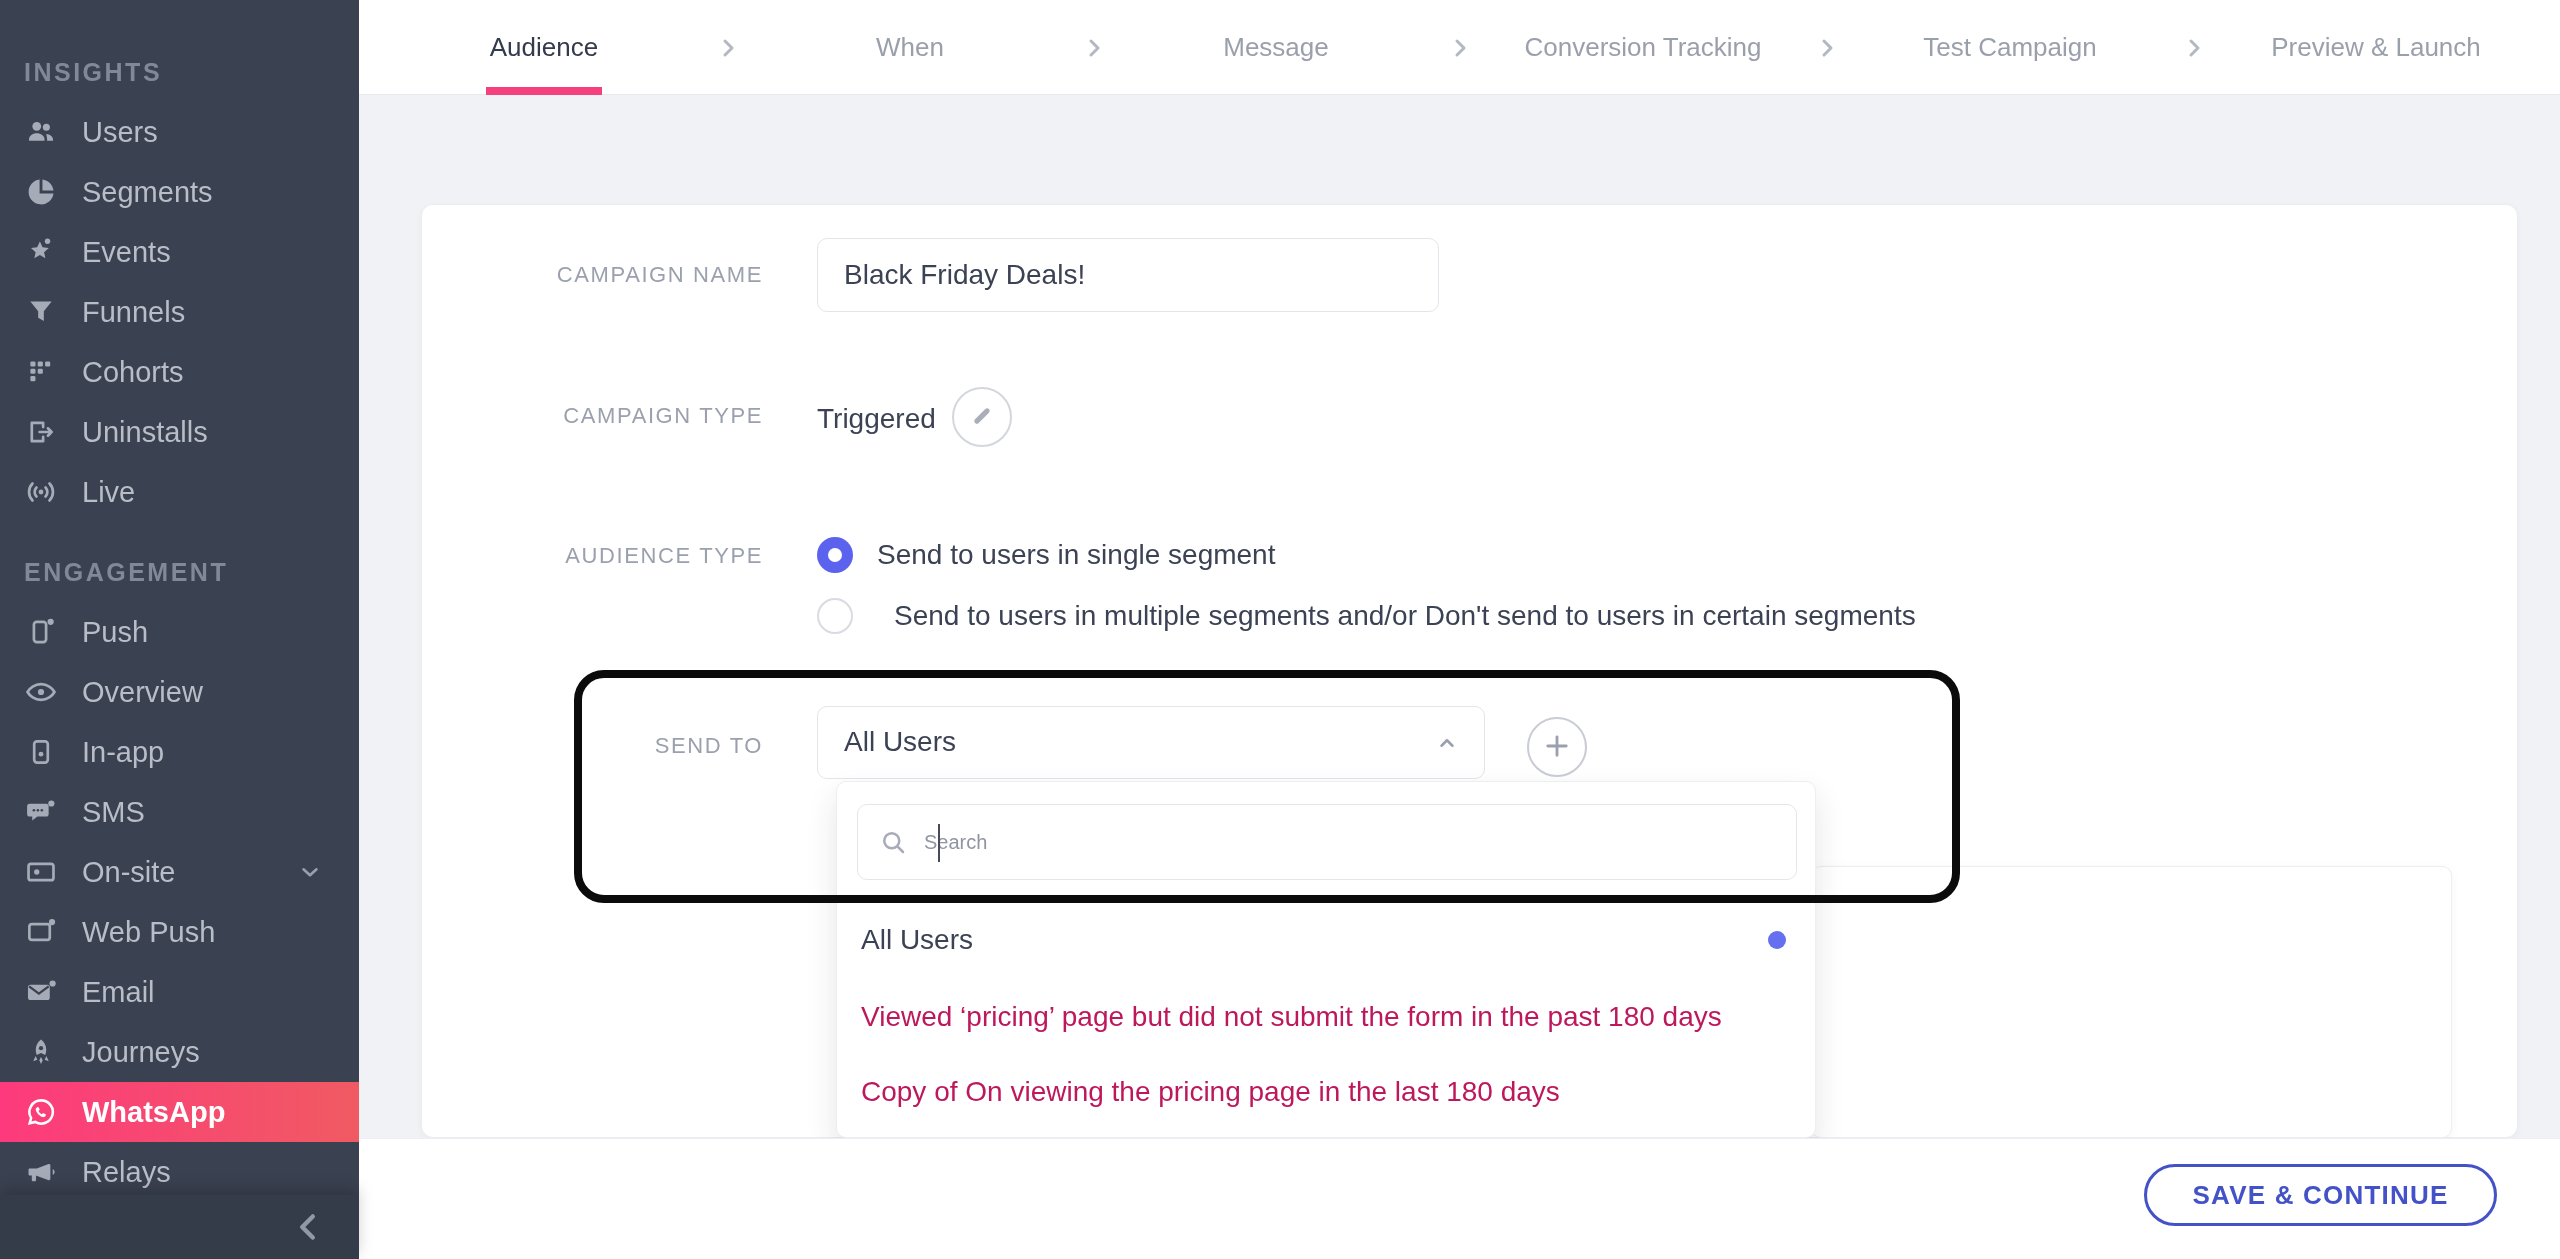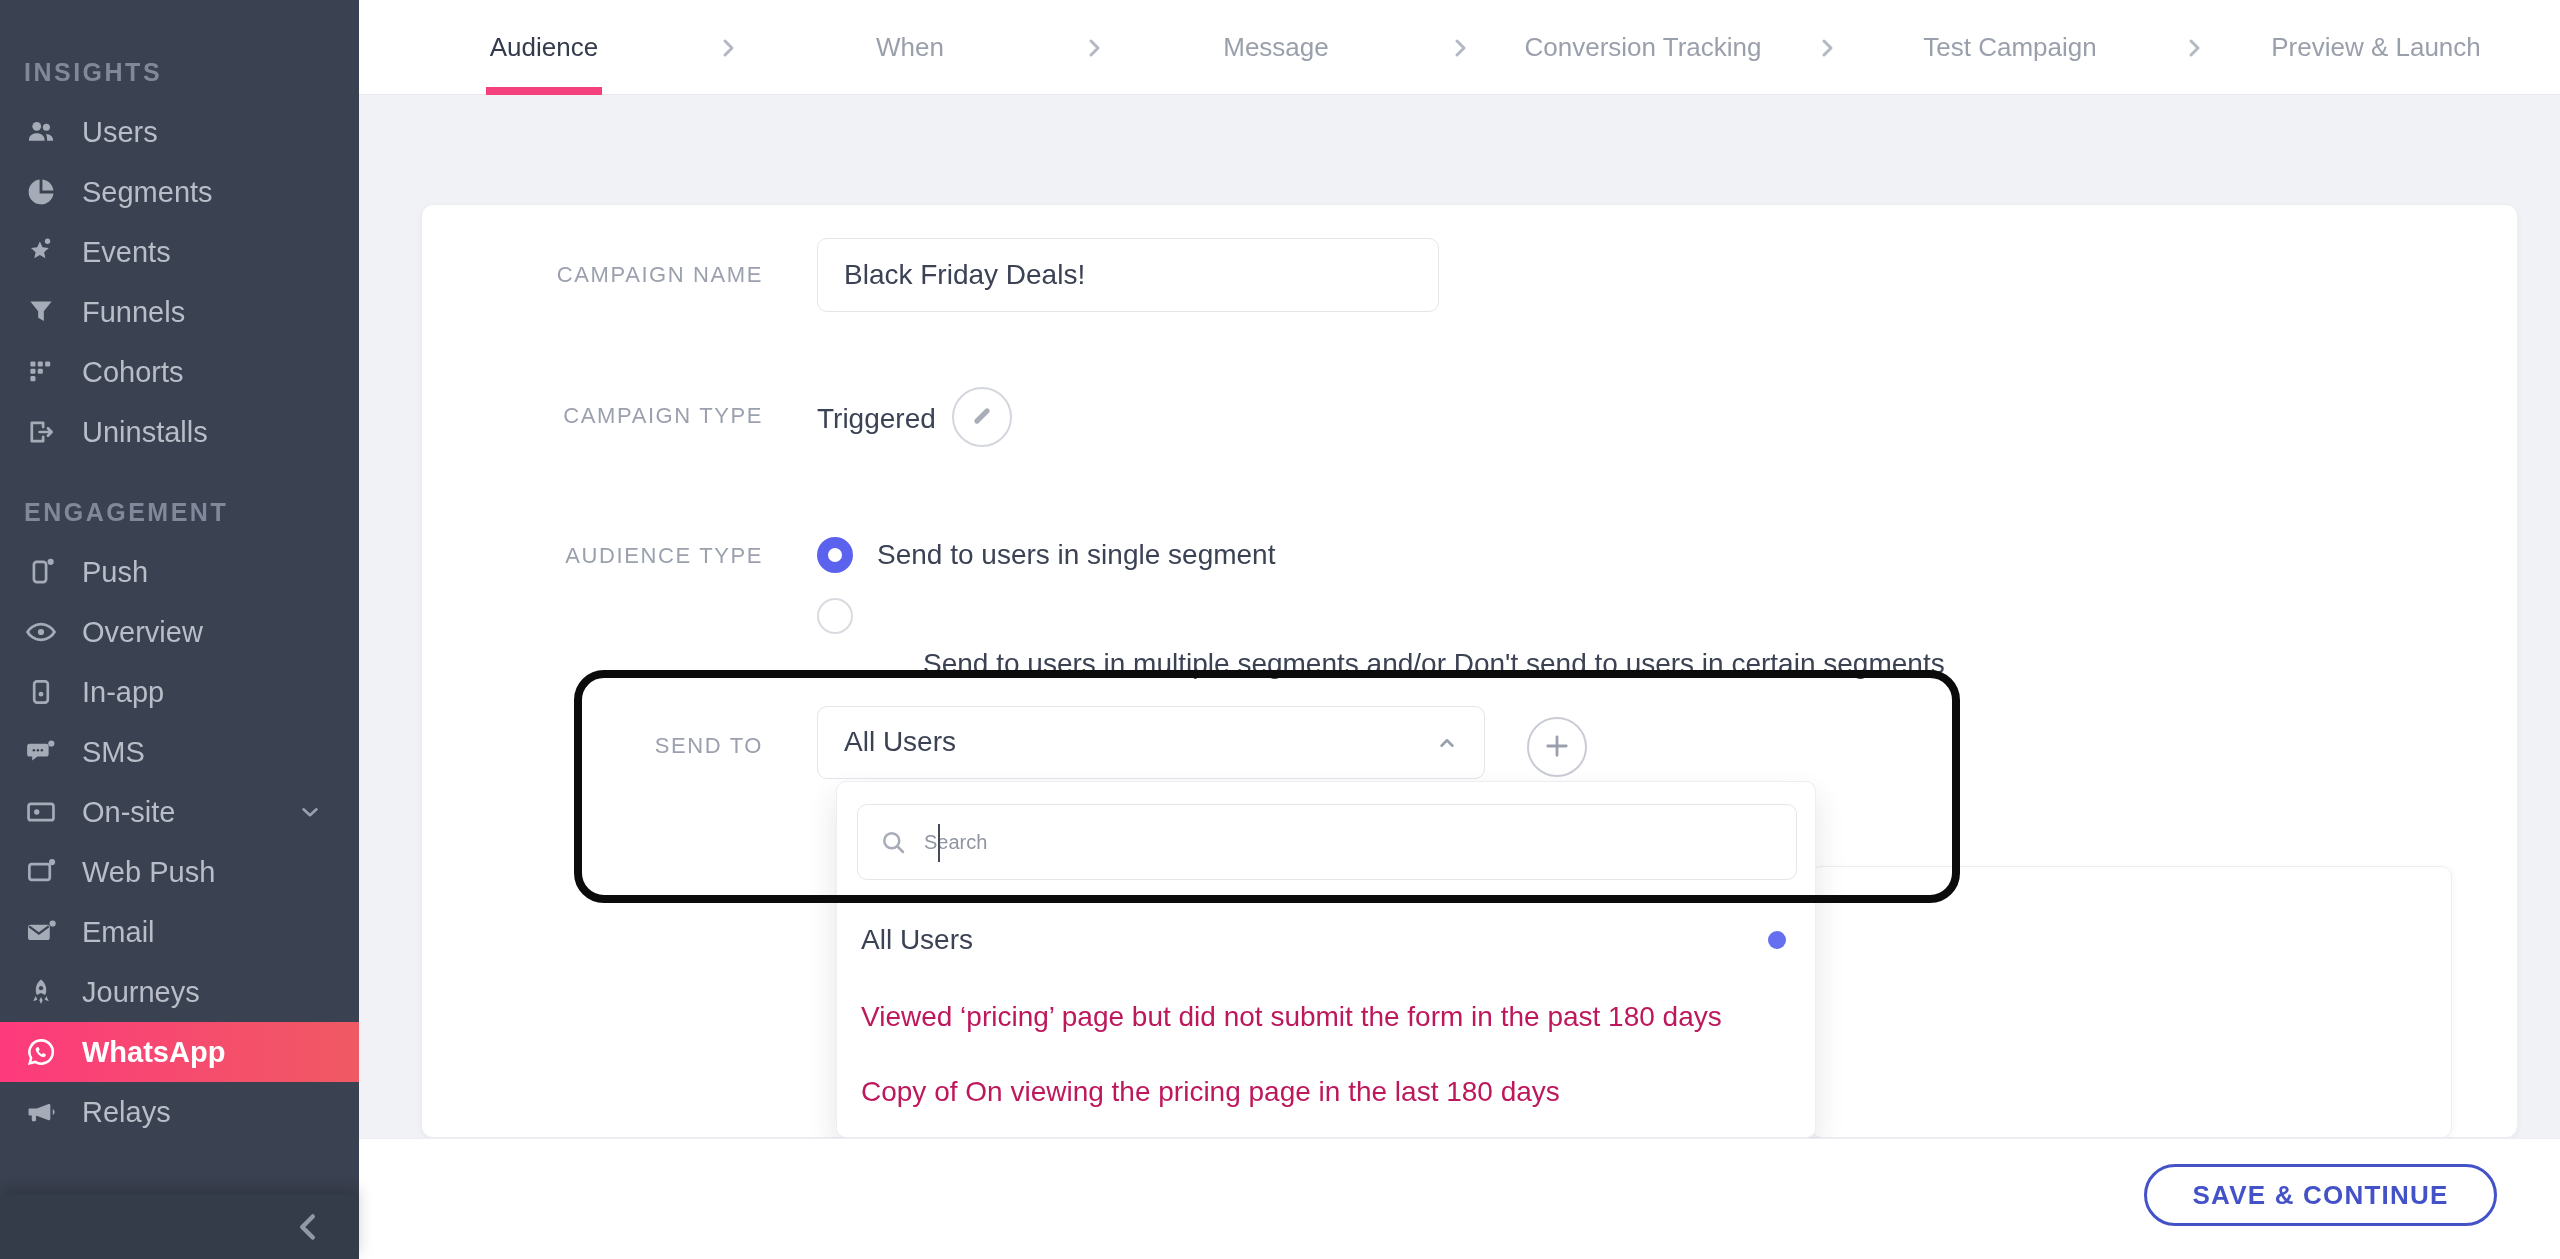--- a/index.html
+++ b/index.html
@@ -159,20 +159,31 @@
         <span class="ic">
             <svg viewBox="0 0 24 24" width="34" height="34">
               <g fill="none" stroke="currentColor" stroke-width="1.9" stroke-linecap="round" stroke-linejoin="round">
                 <path d="M13.5 8.5V5.5h-8v13h8v-3"></path>
                 <path d="M11 12h8.5M19.5 12l-2.6-2.6M19.5 12l-2.6 2.6"></path>
               </g>
             </svg>
           </span>
         <span>Uninstalls</span>
       </div>
+      <div class="side-item">
+        <span class="ic">
+            <svg viewBox="0 0 24 24" width="34" height="34">
+              <g stroke="currentColor" fill="none" stroke-width="1.9" stroke-linecap="round">
+                <path d="M8.8 15.2a4.6 4.6 0 0 1 0-6.4M6 18a8.6 8.6 0 0 1 0-12M15.2 8.8a4.6 4.6 0 0 1 0 6.4M18 6a8.6 8.6 0 0 1 0 12"></path>
+              </g>
+              <circle cx="12" cy="12" r="1.7" fill="currentColor"></circle>
+            </svg>
+          </span>
+        <span>Live</span>
+      </div>
 
       <div class="side-header" style="margin-top:20px;">ENGAGEMENT</div>
 
       <div class="side-item">
         <span class="ic">
             <svg viewBox="0 0 24 24" width="34" height="34">
               <g fill="none" stroke="currentColor" stroke-width="1.9">
                 <rect x="7" y="4.8" width="8.6" height="14.4" rx="2"></rect>
               </g>
               <circle cx="18.8" cy="4.8" r="2.2" fill="currentColor"></circle>
@@ -333,21 +344,21 @@
   <button id="edit-type-btn">
     <span><svg viewBox="0 0 24 24" width="34" height="34">
           <path d="M8.4 15.6l7.2-7.2" stroke="#a9aeb9" stroke-width="3.6" stroke-linecap="round" fill="none"></path>
         </svg></span>
   </button>
 
   <div class="flabel" style="top:543px;">AUDIENCE TYPE</div>
   <span class="radio-outer radio-on" style="left:817px; top:537px;"></span>
   <div class="radio-label" style="left:877px; top:535px;">Send to users in single segment</div>
   <span class="radio-outer radio-off" style="left:817px; top:598px;"></span>
-  <div class="radio-label" style="left:923px; top:596px;margin-top:48px;">Send to users in multiple segments and/or Don't send to users in certain segments</div>
+  <div class="radio-label" style="left:894px; top:596px;">Send to users in multiple segments and/or Don't send to users in certain segments</div>
 
   <div class="flabel" style="top:733px;">SEND TO</div>
 
   <div id="segment-info-card"></div>
 
   <div id="send-to-select">
     <span id="send-to-value">All Users</span>
     <span id="select-caret"><svg viewBox="0 0 24 24" width="26" height="26">
           <path d="M7 14.5l5-5 5 5" fill="none" stroke="currentColor" stroke-width="2.4" stroke-linecap="round" stroke-linejoin="round"></path>
         </svg></span>

